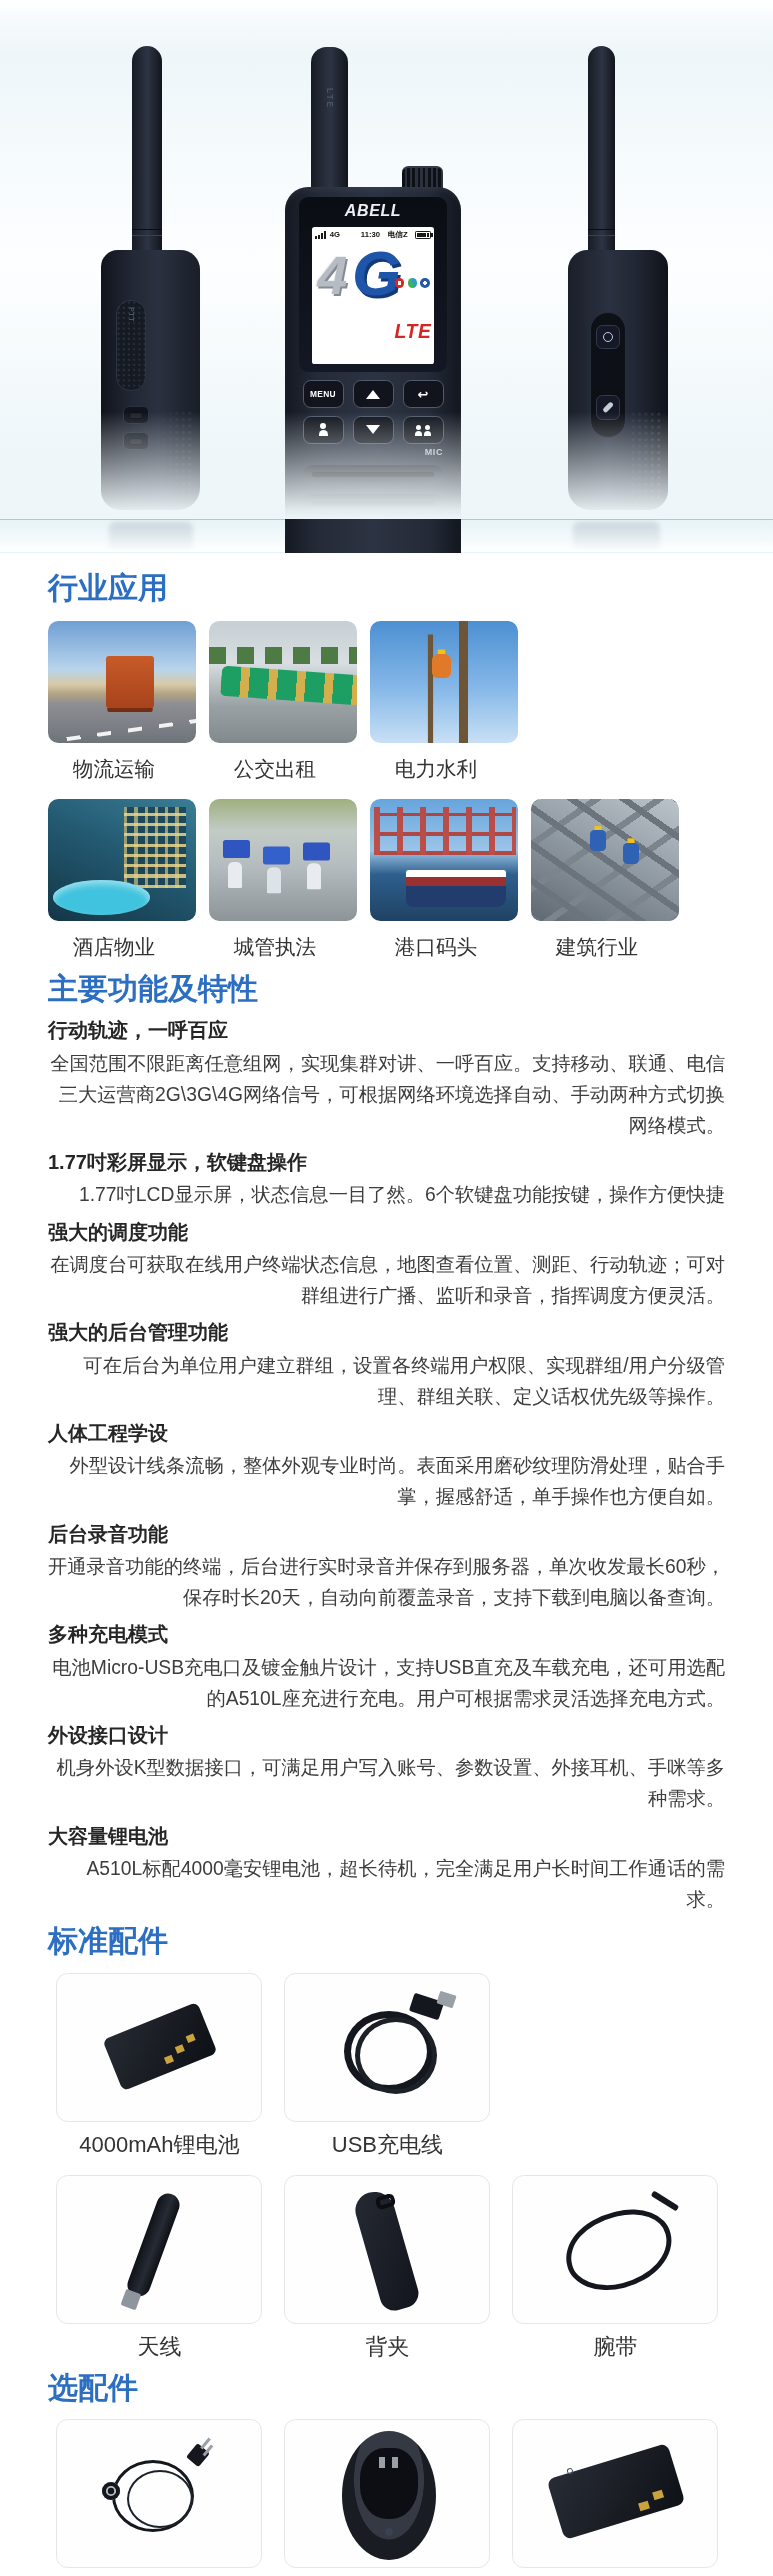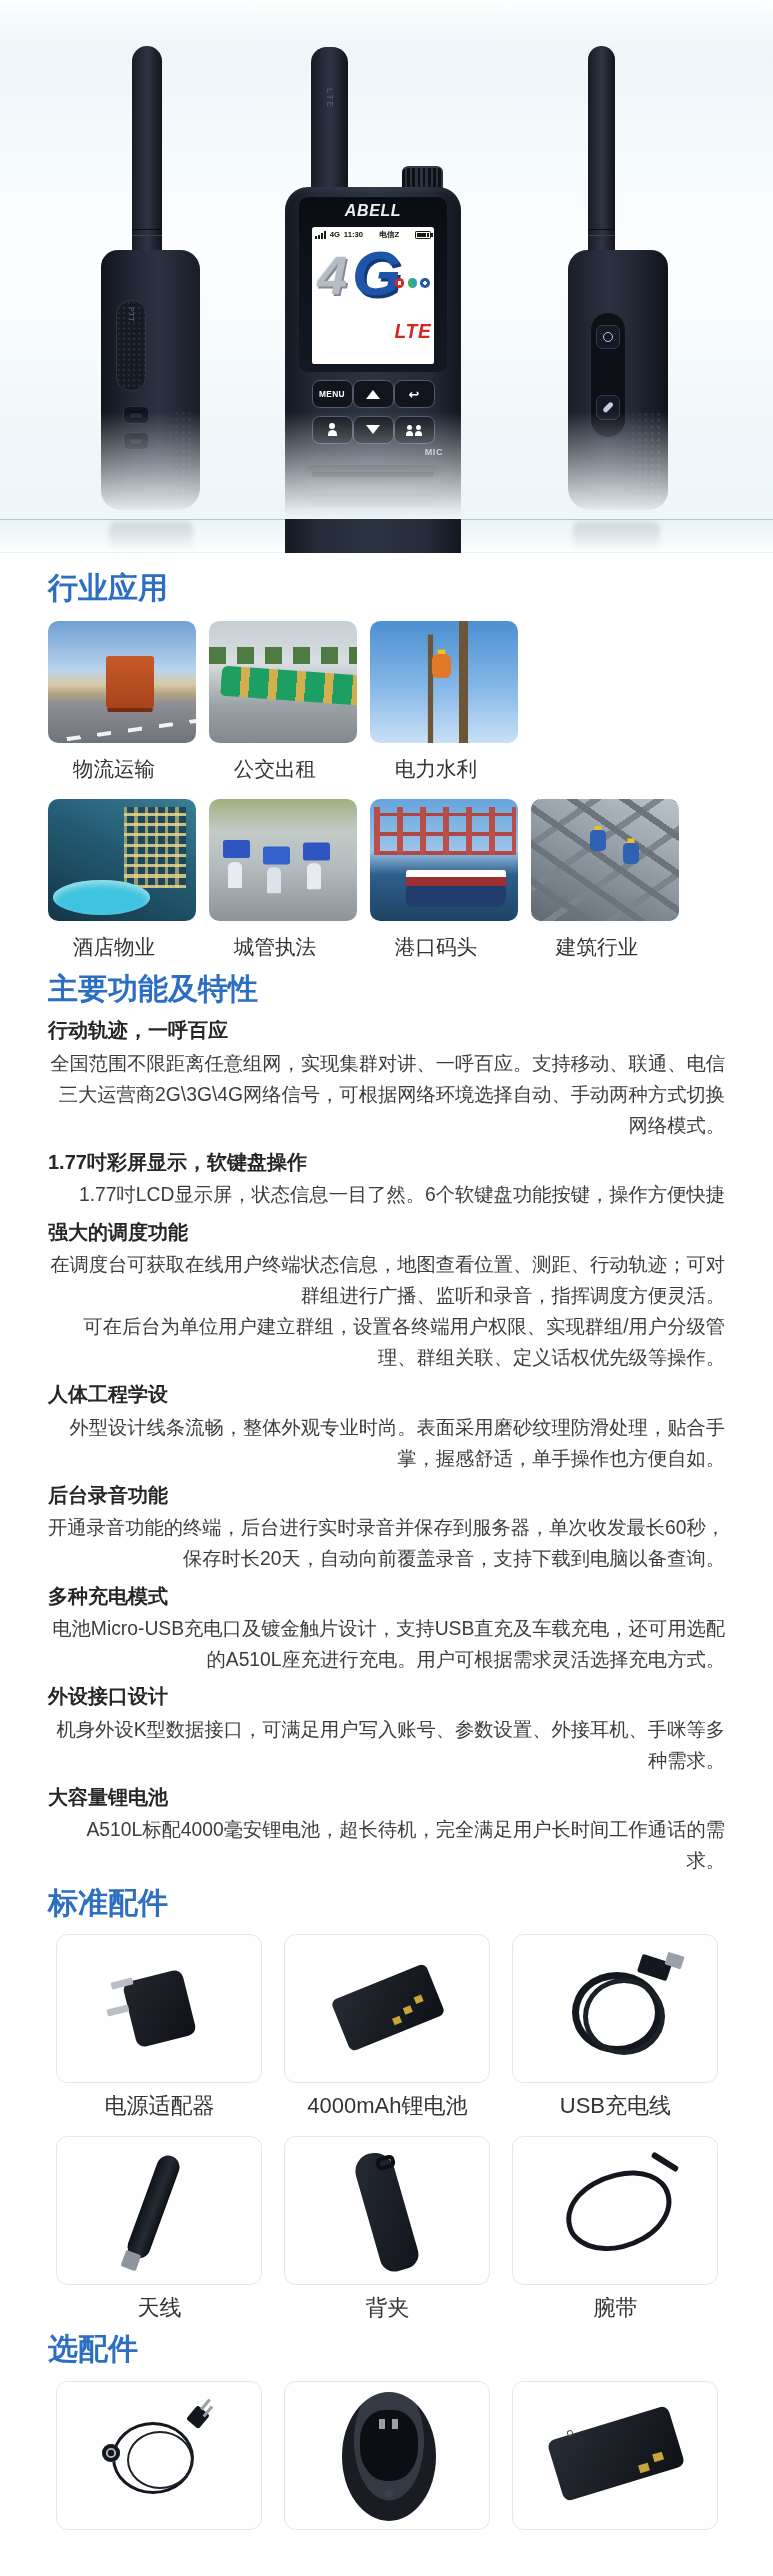--- a/index.html
+++ b/index.html
@@ -55,39 +55,39 @@
   .f-brand { text-align:center; color:#eceff4; font-style:italic; font-weight:800;
     font-size:16px; letter-spacing:0.6px; padding-top:4.5px; }
   .f-screen { position:absolute; left:13px; top:30px; width:122px; height:137px; background:#ffffff;
     border-radius:2.6px; overflow:hidden; }
   .statusbar { display:flex; align-items:center; gap:3.9px; padding:2.6px 3.2px 1.3px 3.2px; }
   .sig { display:flex; align-items:flex-end; gap:1px; height:7.7px; }
   .sig i { display:block; width:1.9px; background:#1a1a1a; }
   .sig i:nth-child(1){height:2.6px;} .sig i:nth-child(2){height:3.9px;}
   .sig i:nth-child(3){height:5.8px;} .sig i:nth-child(4){height:7.7px;}
   .st { font-size:7.7px; font-weight:700; color:#111;text-align:center; }
-  .st.time { margin-left:0; } .st.carrier { margin-left:auto; }
+  .st.time { margin-left:17px; } .st.carrier { margin-left:auto; }
   .batt { margin-left:auto; width:15.5px; height:7.7px; border:1.3px solid #1a1a1a; border-radius:1.3px;
     position:relative; display:flex; gap:0.6px; padding:0.6px; }
   .batt::after { content:''; position:absolute; right:-3.2px; top:1.3px; width:1.9px; height:3.2px; background:#1a1a1a; }
   .batt i { flex:1; background:#1a1a1a; }
   .big4g { position:relative; height:103px; }
   .n4 { position:absolute; left:5.2px; top:6.4px; font-size:54px; font-weight:900; font-style:italic;
     color:#b7bcc4; text-shadow:1.9px 1.9px 0 #858b94,-0.6px -0.6px 0 #eceef1; line-height:1; }
   .gG { position:absolute; left:40px; top:1.3px; font-size:63px; font-weight:900; font-style:italic;
     color:#1f55a8; text-shadow:2.6px 2.6px 0 #123a78; line-height:1; }
   .lte-red { position:absolute; right:2.6px; bottom:1.3px; font-size:19.3px; font-weight:900; font-style:italic;
     color:#d42723; letter-spacing:0.6px; }
   .carriers { position:absolute; right:3.9px; top:37px; display:flex; gap:3.2px; }
   .carriers i { width:9.7px; height:9.7px; border-radius:50%; display:block; }
   .c-unicom { background:radial-gradient(circle at 50% 50%, #ffffff 0 1.9px, #d7281f 1.9px); }
   .c-mobile { background:conic-gradient(#2a9fbf 0 50%, #43b05c 50%); }
   .c-telecom { background:radial-gradient(circle at 50% 50%, #ffffff 0 1.9px, #2458a8 1.9px); }
   .f-keys { position:absolute; left:14px; top:193px; width:148px; display:flex; flex-direction:column; gap:7.7px; }
-  .krow { display:flex; justify-content:center; }
+  .krow { display:flex; gap:9px; justify-content:center; }
   .key { width:41px; height:28px; background:#11141c; border:1.6px solid #525b6e; border-radius:7.7px;
     display:flex; align-items:center; justify-content:center; color:#fff; }
   .key .menu-t { font-size:8.4px; font-weight:800; letter-spacing:0.3px; }
   .tri-up { width:0; height:0; border-left:7px solid transparent; border-right:7px solid transparent;
     border-bottom:9px solid #ffffff; }
   .tri-dn { width:0; height:0; border-left:7px solid transparent; border-right:7px solid transparent;
     border-top:9px solid #ffffff; }
   .back-g { font-size:13px; font-weight:700; line-height:1; }
   .person { position:relative; width:9px; height:5.8px; border-radius:4.5px 4.5px 0 0; background:#fff; margin-top:7px; }
   .person::before { content:''; position:absolute; top:-7px; left:1.6px; width:5.8px; height:5.8px;
@@ -391,20 +391,21 @@
   </article>
   <article class="feat">
     <h3>1.77吋彩屏显示，软键盘操作</h3>
     <p>1.77吋LCD显示屏，状态信息一目了然。6个软键盘功能按键，操作方便快捷</p>
   </article>
   <article class="feat">
     <h3>强大的调度功能</h3>
     <p>在调度台可获取在线用户终端状态信息，地图查看位置、测距、行动轨迹；可对群组进行广播、监听和录音，指挥调度方便灵活。</p>
   </article>
   <article class="feat">
+    <h3>强大的后台管理功能</h3>
     <p>可在后台为单位用户建立群组，设置各终端用户权限、实现群组/用户分级管理、群组关联、定义话权优先级等操作。</p>
   </article>
   <article class="feat">
     <h3>人体工程学设</h3>
     <p>外型设计线条流畅，整体外观专业时尚。表面采用磨砂纹理防滑处理，贴合手掌，握感舒适，单手操作也方便自如。</p>
   </article>
   <article class="feat">
     <h3>后台录音功能</h3>
     <p>开通录音功能的终端，后台进行实时录音并保存到服务器，单次收发最长60秒，保存时长20天，自动向前覆盖录音，支持下载到电脑以备查询。</p>
   </article>
@@ -419,28 +420,20 @@
   <article class="feat">
     <h3>大容量锂电池</h3>
     <p>A510L标配4000毫安锂电池，超长待机，完全满足用户长时间工作通话的需求。</p>
   </article>
 </section>
 
 <section class="sec">
   <h2 class="sec-title t-standard">标准配件</h2>
 
   <div class="grid3">
-    <figure class="cell3">
-      <div class="fig">
-        <div class="art ad-body"></div>
-        <div class="art ad-p1"></div>
-        <div class="art ad-p2"></div>
-      </div>
-      <figcaption class="cap3">电源适配器</figcaption>
-    </figure>
     <figure class="cell3">
       <div class="fig">
         <div class="art bat-body"></div>
         <div class="art bat-pads"></div>
       </div>
       <figcaption class="cap3">4000mAh锂电池</figcaption>
     </figure>
     <figure class="cell3">
       <div class="fig">
         <div class="art coil"></div>

